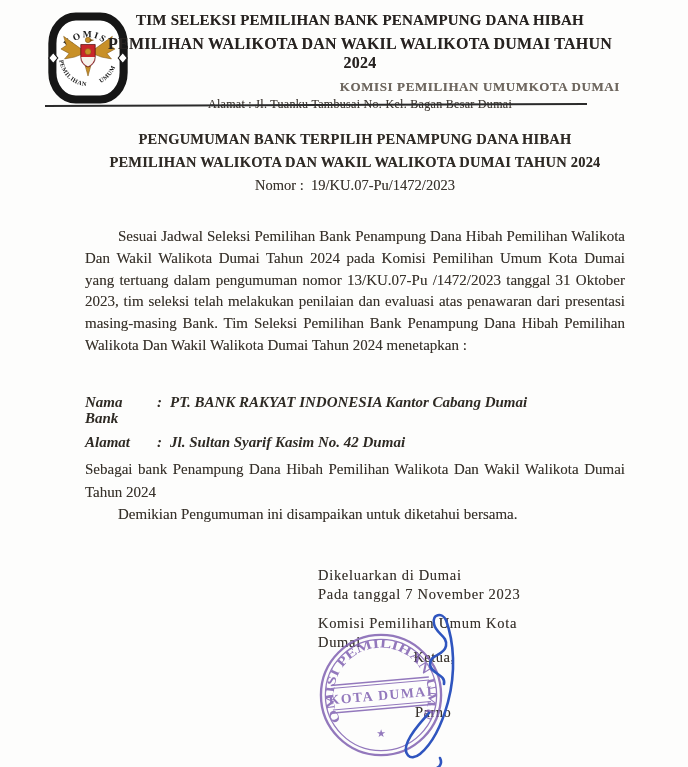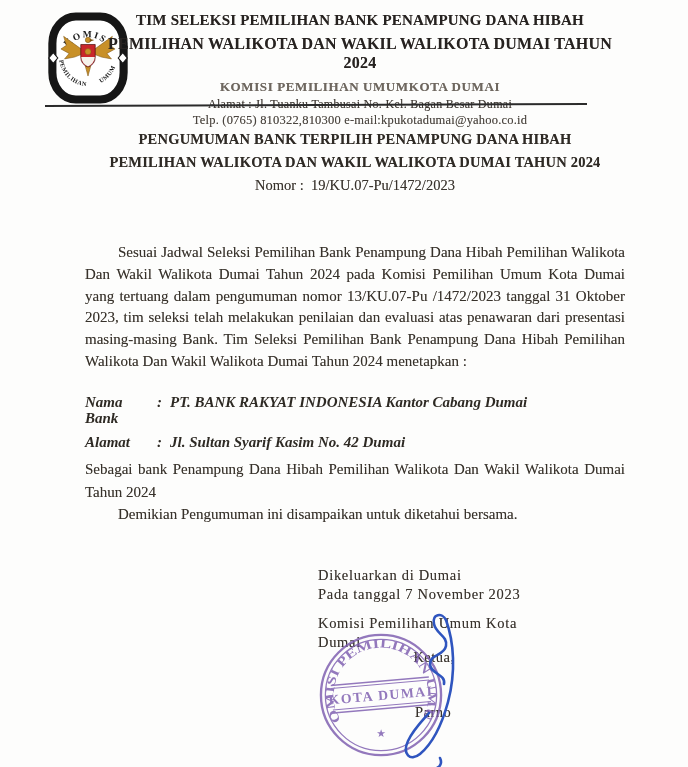--- a/index.html
+++ b/index.html
@@ -9,33 +9,33 @@
     background:#fdfdfc;
     overflow:hidden;
     font-family:"Liberation Serif", serif;
     color:#35302a;
   }
   
   .kpu-logo{position:absolute;left:47px;top:12px;width:82px;height:92px;}
   .header-text{position:absolute;left:100px;right:68px;top:12px;text-align:center;line-height:1.18;}
   .h-org1{font-size:15px;font-weight:bold;color:#262220;letter-spacing:.2px;}
   .h-org2{font-size:16px;font-weight:bold;color:#262220;letter-spacing:.2px;margin-top:5px;}
-  .h-org3{font-size:13px;font-weight:bold;color:#6e675f;letter-spacing:.6px;margin-top:7px;}
+  .h-org3{font-size:13px;font-weight:bold;color:#6e675f;letter-spacing:.6px;margin-top:7px;text-align:right;}
   .h-addr{font-size:12px;color:#3d3833;margin-top:2px;letter-spacing:.3px;}
   .h-tel{font-size:12.5px;color:#4a453f;margin-top:2px;letter-spacing:.2px;}
   .header-rule{position:absolute;left:45px;top:104px;width:542px;height:0;
     border-top:2.6px solid #2b2b2b;transform:rotate(-.2deg);}
   
   .title-block{position:absolute;left:85px;top:131px;width:540px;text-align:center;color:#2e2a25;}
   .t-line{font-size:14.5px;font-weight:bold;letter-spacing:.2px;margin-bottom:7px;line-height:16px;}
   .t-nomor{font-size:14.5px;font-weight:normal;white-space:pre-wrap;margin-top:2px;color:#38332d;}
   
   .para{position:absolute;left:85px;width:540px;font-size:15px;line-height:21.8px;
     text-align:justify;color:#37322b;}
-  .para-1{top:242px;text-indent:33px;}
+  .para-1{top:226px;text-indent:33px;}
   .para-2{top:458px;line-height:22.5px;}
   .para-closing{top:504px;text-indent:33px;text-align:left;}
   .bank-rows{position:absolute;left:85px;top:394px;width:540px;}
   .bank-row{display:flex;align-items:flex-start;font-weight:bold;font-style:italic;
     font-size:15px;line-height:16px;margin-bottom:8px;color:#2e2a24;}
   .bank-label{width:72px;flex:0 0 72px;}
   .bank-colon{width:13px;flex:0 0 13px;}
   .bank-value{flex:1;}
   
   .sig-block{position:absolute;left:318px;top:566px;width:232px;font-size:14.5px;
@@ -79,21 +79,20 @@
       <path d="M 37.5,50 Q 38,57 45,60.5 Q 52,57 52.5,50 Z" fill="#f5f2ec"></path>
       <circle cx="45" cy="44" r="3.4" fill="#c89028" stroke="#7a5210" stroke-width=".5"></circle>
     </g>
   </svg>
 
   <div class="header-text scan-text">
     <div class="h-org1">TIM SELEKSI PEMILIHAN BANK PENAMPUNG DANA HIBAH</div>
     <div class="h-org2">PEMILIHAN WALIKOTA DAN WAKIL WALIKOTA DUMAI TAHUN 2024</div>
     <div class="h-org3">KOMISI PEMILIHAN UMUMKOTA DUMAI</div>
     <div class="h-addr">Alamat : Jl. Tuanku Tambusai No. Kel. Bagan Besar Dumai</div>
-    <div class="h-tel">Telp. (0765) 810322,810300 e-mail:kpukotadumai@yahoo.co.id</div>
   </div>
 
   <div class="header-rule"></div>
 
   <div class="title-block scan-text">
     <div class="t-line">PENGUMUMAN BANK TERPILIH PENAMPUNG DANA HIBAH</div>
     <div class="t-line">PEMILIHAN WALIKOTA DAN WAKIL WALIKOTA DUMAI TAHUN 2024</div>
     <div class="t-nomor">Nomor :  19/KU.07-Pu/1472/2023</div>
   </div>
 

